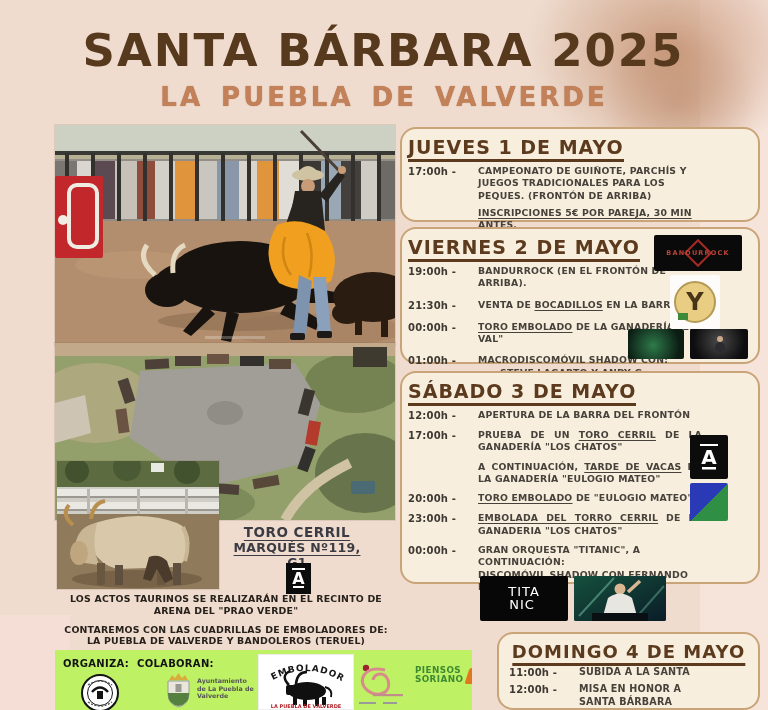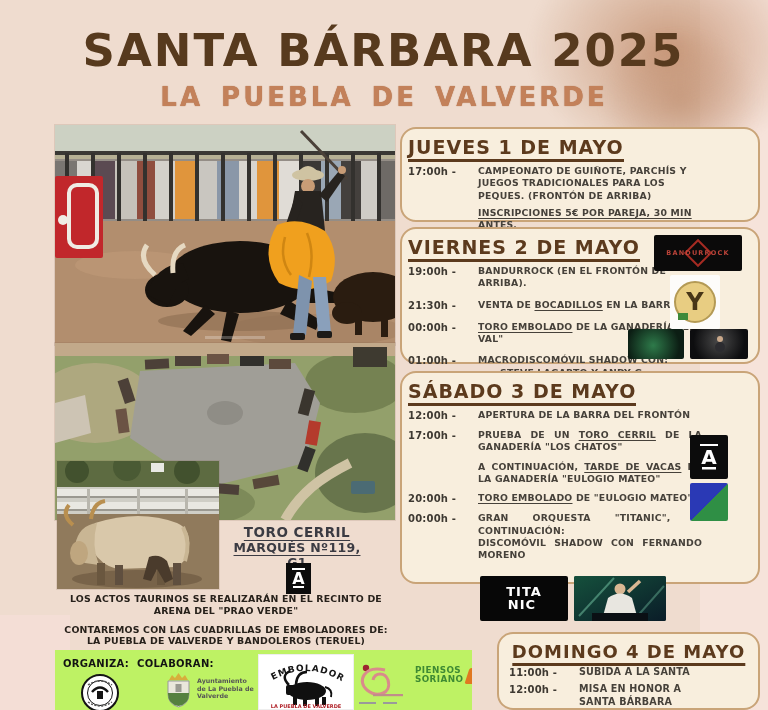--- a/index.html
+++ b/index.html
@@ -76,21 +76,21 @@
   .logo-andy{left:288px;top:100px;width:58px;height:30px;
     background:radial-gradient(circle at 50% 40%, #4a4a4a, #0d0d0f 75%);}
   .logo-andy::after{content:"";position:absolute;left:46%;top:22%;width:6px;height:6px;
     border-radius:50%;background:#caa98b;box-shadow:0 8px 0 2px #2c2c30;}
   .logo-chatos{left:288px;top:62px;width:38px;height:44px;background:#0c0c0c;
     display:flex;align-items:center;justify-content:center;}
   .p3 .logo-eulogio{left:288px;top:110px;width:38px;height:38px;
     background:linear-gradient(135deg,#2a39b5 0 50%,#2f8f45 50% 100%);}
   .logo-titanic{left:78px;top:203px;width:88px;height:45px;background:#070707;
     display:flex;flex-direction:column;align-items:center;justify-content:center;
-    color:#fff;font-weight:700;font-size:13px;line-height:.95;letter-spacing:1px;}
+    color:#fff;font-weight:400;font-size:13px;line-height:.95;letter-spacing:1px;}
   .logo-titanic .l2{margin-left:-4px;}
   .logo-dj{left:172px;top:203px;width:92px;height:45px;}
 
   
   .toro-block{position:absolute;left:224px;top:524px;width:146px;text-align:center;
     color:#3b3b43;font-weight:800;z-index:4;}
   .toro-block .l1{font-size:13.5px;text-decoration:underline;text-underline-offset:3px;letter-spacing:.5px;}
   .toro-block .l2{font-size:12.5px;text-decoration:underline;text-underline-offset:3px;letter-spacing:.3px;}
   .toro-brand{position:absolute;left:286px;top:563px;width:25px;height:31px;background:#0c0c0c;
     display:flex;align-items:center;justify-content:center;z-index:4;}
@@ -357,20 +357,24 @@
         </div>
         <div class="row">
           <span class="time"></span>
           <span class="txt"><span>A CONTINUACIÓN, </span><span class="u">TARDE DE VACAS</span><span> DE LA GANADERÍA "EULOGIO MATEO"</span></span>
         </div>
         <div class="row">
           <span class="time">20:00h -</span>
           <span class="txt"><span class="u">TORO EMBOLADO</span><span> DE "EULOGIO MATEO"</span></span>
         </div>
         <div class="row">
+          <span class="time">23:00h -</span>
+          <span class="txt"><span class="u">EMBOLADA DEL TORRO CERRIL</span><span> DE LA GANADERIA "LOS CHATOS"</span></span>
+        </div>
+        <div class="row">
           <span class="time">00:00h -</span>
           <span class="txt"><span>GRAN ORQUESTA "TITANIC", A CONTINUACIÓN:</span><br><span>DISCOMÓVIL SHADOW CON FERNANDO MORENO</span></span>
         </div>
       </div>
     <div class="sched-logo logo-chatos">
       <svg width="26" height="34" viewBox="0 0 26 34">
           <rect x="4" y="4" width="18" height="2" fill="#fff"></rect>
         <text x="13" y="24" font-size="20" font-weight="bold" fill="#fff" text-anchor="middle" font-family="DejaVu Sans">A</text>
         <rect x="6" y="27" width="14" height="2.5" fill="#fff"></rect>
         </svg>

